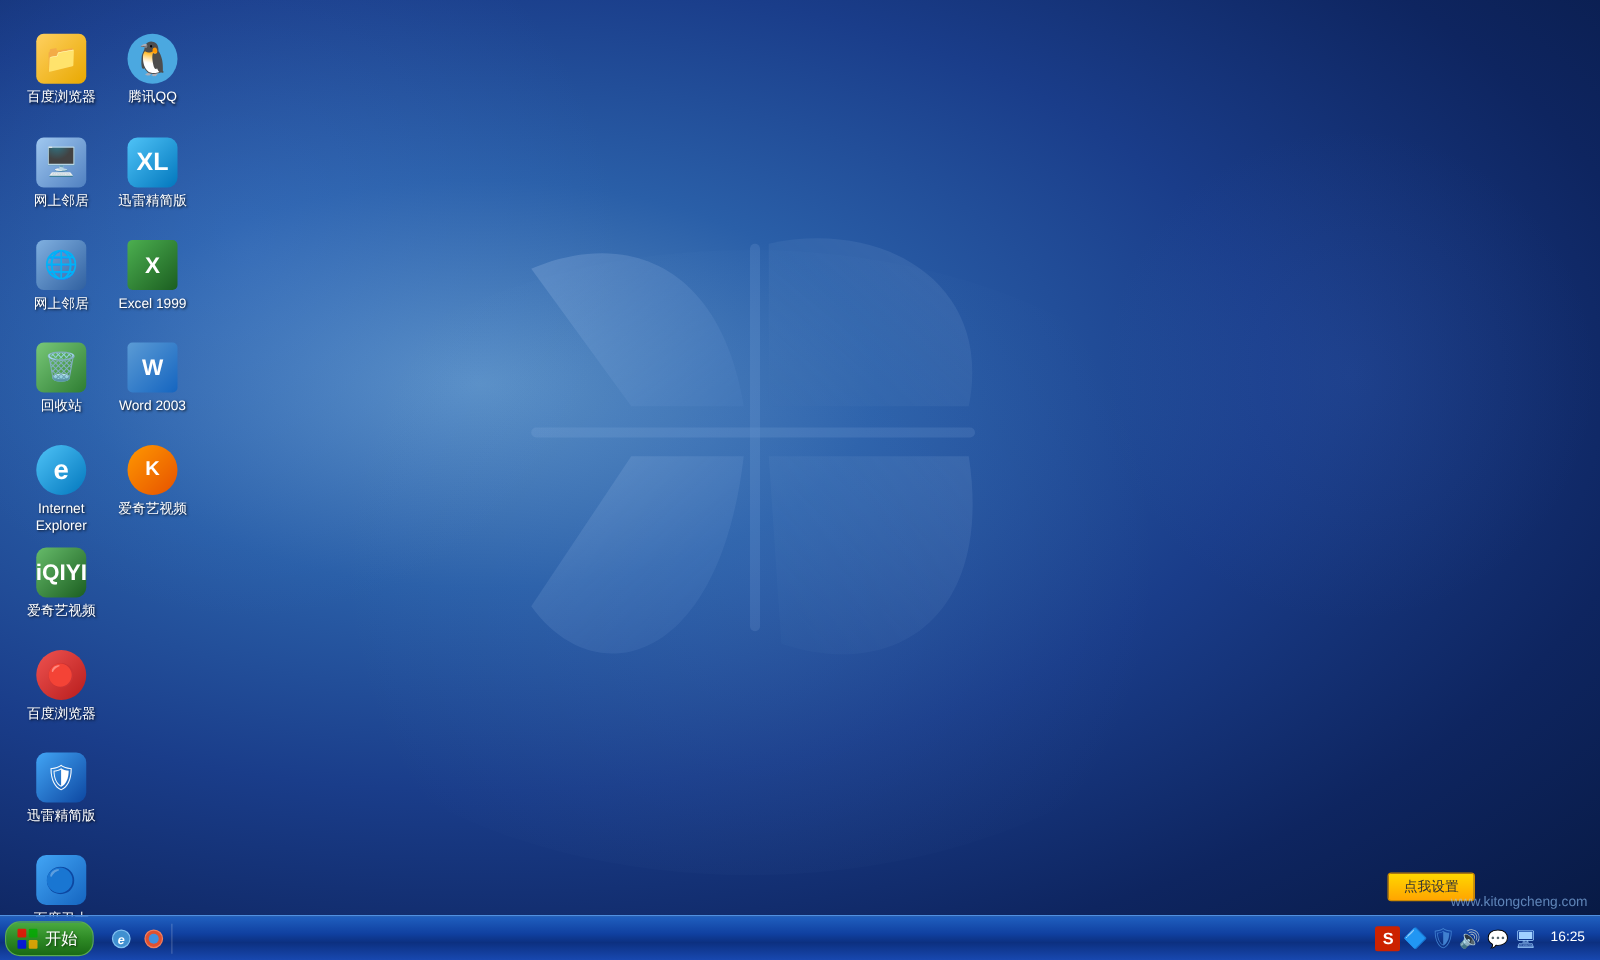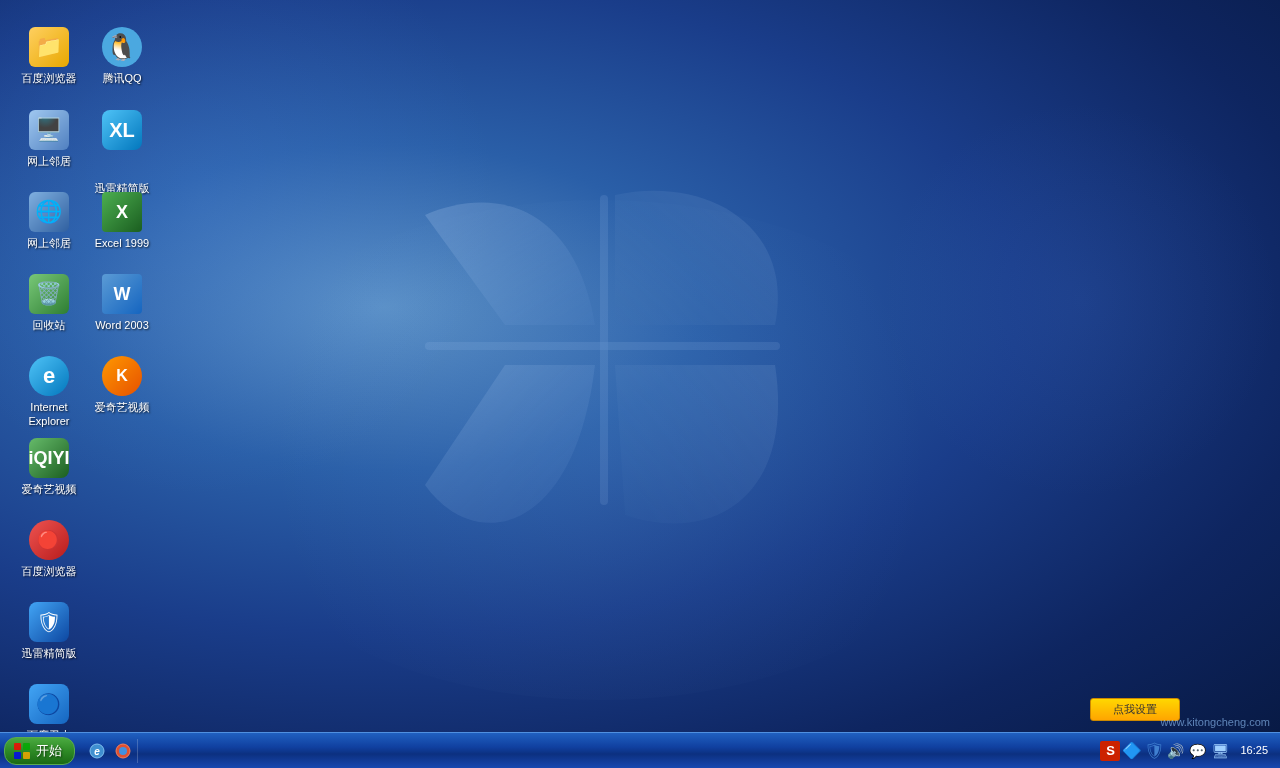--- a/index.html
+++ b/index.html
@@ -168,21 +168,21 @@
     }
 
     
     .tooltip-btn {
       position: absolute;
       top: 690px;
       right: 100px;
       background: linear-gradient(to bottom, #ffd700, #ffa500);
       color: #333;
       font-size: 11px;
-      padding: 3px 22px;
+      padding: 3px 12px;
       border-radius: 3px;
       cursor: pointer;
       border: 1px solid #cc8800;
     }
 
     
     .icon-folder { background: linear-gradient(135deg, #ffd060 0%, #e8a800 100%); }
     .icon-qq { background: #4ba8e0; border-radius: 50%; }
     .icon-computer { background: linear-gradient(135deg, #a0c8f0 0%, #5080c0 100%); }
     .icon-thunder { background: linear-gradient(135deg, #4fc3f7, #0277bd); border-radius: 8px; }
@@ -277,21 +277,21 @@
     <div class="desktop-icon" style="position:absolute;top:5px;left:78px;">
       <div class="icon-img icon-qq" style="font-size:26px;">🐧</div>
       <span class="icon-label">腾讯QQ</span>
     </div>
 
     <div class="desktop-icon" style="position:absolute;top:88px;left:5px;">
       <div class="icon-img icon-computer">🖥️</div>
       <span class="icon-label">网上邻居</span>
     </div>
 
-    <div class="desktop-icon" style="position:absolute;top:88px;left:78px;gap:27px;">
+    <div class="desktop-icon" style="position:absolute;top:88px;left:78px;">
       <div class="icon-img icon-thunder" style="font-size:20px;color:white;font-weight:bold;">XL</div>
       <span class="icon-label">迅雷精简版</span>
     </div>
 
     <div class="desktop-icon" style="position:absolute;top:170px;left:5px;">
       <div class="icon-img icon-network">🌐</div>
       <span class="icon-label">网上邻居</span>
     </div>
 
     <div class="desktop-icon" style="position:absolute;top:170px;left:78px;">

